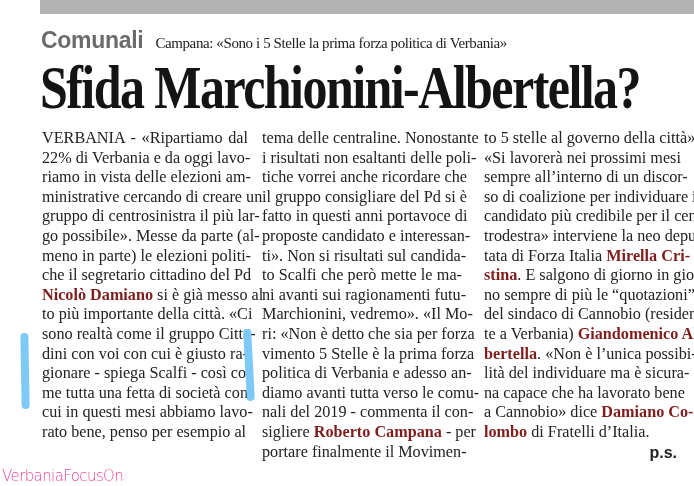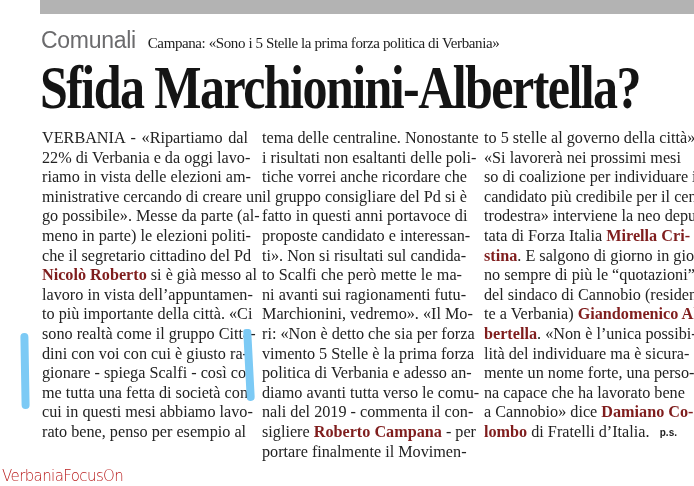--- a/index.html
+++ b/index.html
@@ -12,21 +12,21 @@
     .top-band {
       position: absolute; left: 40px; top: 0; width: 654px; height: 14px;
       background: #b3b3b3;
     }
     .kicker {
       position: absolute; left: 41px; top: 25px; width: 650px;
       white-space: nowrap; line-height: 30px;
     }
     .kicker .section {
       font-family: "Liberation Sans", "DejaVu Sans", sans-serif;
-      font-weight: normal; font-size: 23px; color: #6b6b6d; letter-spacing: -0.3px;
+      font-weight: bold; font-size: 23px; color: #6b6b6d; letter-spacing: -0.3px;
     }
     .kicker .subtitle {
       font-size: 15px; color: #222; letter-spacing: -0.4px; margin-left: 8px;
     }
     .headline {
       position: absolute; left: 40px; top: 56px; width: 654px;
       font-weight: bold; font-size: 61px; line-height: 64px;
       letter-spacing: -1.9px; color: #141414; white-space: nowrap;
       transform: scaleX(0.82); transform-origin: left top;
     }
@@ -35,56 +35,56 @@
       font-size: 16.2px; line-height: 19.6px; color: #222;
     }
     .col .line { display: block; white-space: nowrap; text-align: justify; text-align-last: justify; height: 19.6px; }
     .col .line.last { text-align-last: left; }
     .col b { font-weight: bold; color: #7f1d1d; }
     .col1 { left: 42px; width: 206px; }
     .col2 { left: 262px; width: 200px; }
     .col3 { left: 484px; width: 193px; }
     .signature {
       font-family: "Liberation Sans", "DejaVu Sans", sans-serif;
-      font-weight: bold; font-size: 10px; float: right;
+      font-weight: bold; font-size: 16px; float: right;
     }
     .highlight {
       position: absolute; width: 8px; border-radius: 5px;
       background: #7ccaf5;
     }
     .hl1 { left: 21px; top: 333px; height: 76px; transform: rotate(-1deg); }
     .hl2 { left: 245px; top: 329px; height: 72px; transform: rotate(-3deg); border-radius: 6px 6px 8px 8px; }
     .watermark {
       position: absolute; left: 2px; top: 467px;
       font-family: "DejaVu Sans", sans-serif; font-size: 15px;
-      color: #b91c1c; letter-spacing: -0.6px; font-weight: 300;
+      color: #ec4899; letter-spacing: -0.6px; font-weight: 300;
     }
   </style>
 </head>
 <body>
 
 <div class="top-band"></div>
 
 <div class="kicker">
   <span class="section">Comunali</span>
   <span class="subtitle">Campana: «Sono i 5 Stelle la prima forza politica di Verbania»</span>
 </div>
 
 <div class="headline">Sfida Marchionini-Albertella?</div>
 
 <div class="col col1">
     <span class="line">VERBANIA - «Ripartiamo dal</span>
     <span class="line">22% di Verbania e da oggi lavo-</span>
     <span class="line">riamo in vista delle elezioni am-</span>
     <span class="line">ministrative cercando di creare un</span>
+    <span class="line">gruppo di centrosinistra il più lar-</span>
     <span class="line">go possibile». Messe da parte (al-</span>
     <span class="line">meno in parte) le elezioni politi-</span>
     <span class="line">che il segretario cittadino del Pd</span>
-    <span class="line"><b>Nicolò Roberto</b> si è già messo al</span>
-    <span class="line">lavoro in vista dell’appuntamen-</span>
+    <span class="line"><b>Nicolò Damiano</b> si è già messo al</span>
     <span class="line">to più importante della città. «Ci</span>
     <span class="line">sono realtà come il gruppo Citta-</span>
     <span class="line">dini con voi con cui è giusto ra-</span>
     <span class="line">gionare - spiega Scalfi - così co-</span>
     <span class="line">me tutta una fetta di società con</span>
     <span class="line">cui in questi mesi abbiamo lavo-</span>
     <span class="line last">rato bene, penso per esempio al</span>
   </div>
 <div class="col col2">
     <span class="line">tema delle centraline. Nonostante</span>
@@ -101,31 +101,31 @@
     <span class="line">vimento 5 Stelle è la prima forza</span>
     <span class="line">politica di Verbania e adesso an-</span>
     <span class="line">diamo avanti tutta verso le comu-</span>
     <span class="line">nali del 2019 - commenta il con-</span>
     <span class="line">sigliere <b>Roberto Campana</b> - per</span>
     <span class="line last">portare finalmente il Movimen-</span>
   </div>
 <div class="col col3">
     <span class="line">to 5 stelle al governo della città».</span>
     <span class="line">«Si lavorerà nei prossimi mesi</span>
+    <span class="line">sempre all’interno di un discor-</span>
     <span class="line">so di coalizione per individuare il</span>
     <span class="line">candidato più credibile per il cen-</span>
     <span class="line">trodestra» interviene la neo depu-</span>
     <span class="line">tata di Forza Italia <b>Mirella Cri-</b></span>
     <span class="line"><b>stina</b>. E salgono di giorno in gior-</span>
     <span class="line">no sempre di più le “quotazioni”</span>
     <span class="line">del sindaco di Cannobio (residen-</span>
     <span class="line">te a Verbania) <b>Giandomenico Al-</b></span>
     <span class="line"><b>bertella</b>. «Non è l’unica possibi-</span>
     <span class="line">lità del individuare ma è sicura-</span>
-    <span class="line">mente un nome forte, una perso-</span>
     <span class="line">na capace che ha lavorato bene</span>
     <span class="line">a Cannobio» dice <b>Damiano Co-</b></span>
     <span class="line last"><b>lombo</b> di Fratelli d’Italia.<span class="signature">p.s.</span></span>
   </div>
 
 <div class="highlight hl1"></div>
 <div class="highlight hl2"></div>
 
 <div class="watermark">VerbaniaFocusOn</div>
 

